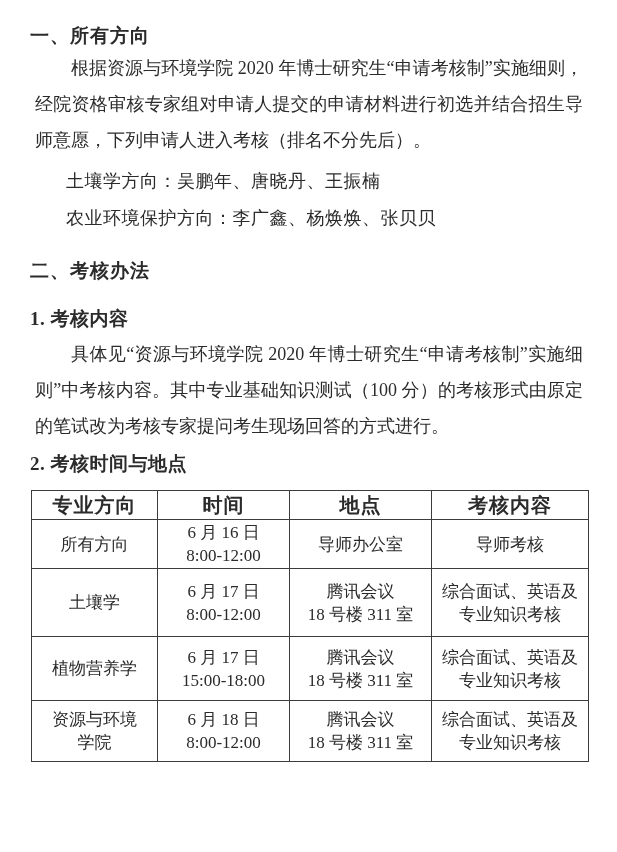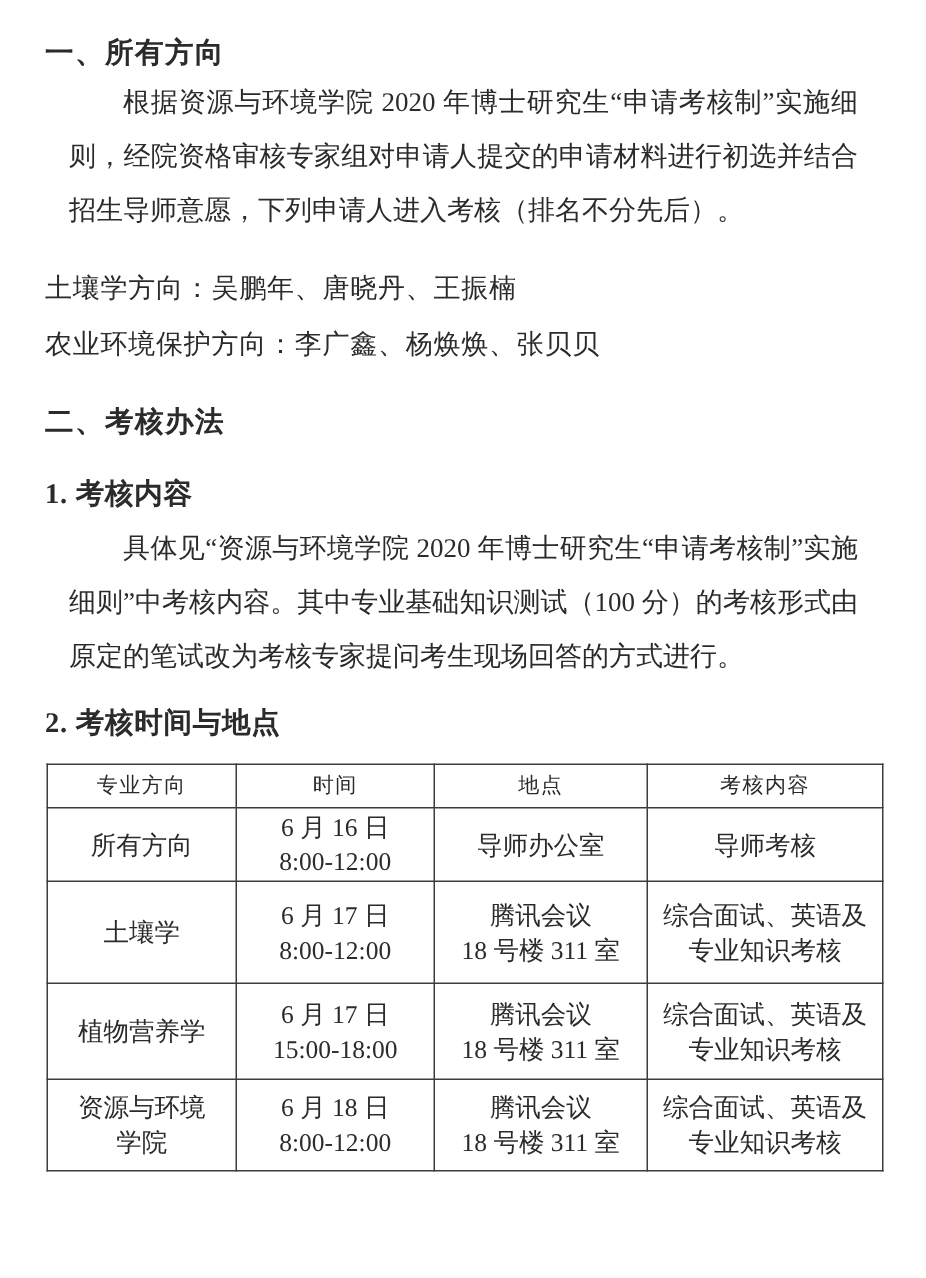--- a/index.html
+++ b/index.html
@@ -22,29 +22,30 @@
     font-weight: bold;
     line-height: 24px;
     letter-spacing: 1px;
   }
   .sec-heading.s2 { margin-top: 22px; }
   .para {
     font-size: 18px;
     line-height: 36px;
     text-align: justify;
     text-indent: 2em;
-    margin: 16px;
+    margin: 5px;
   }
   .para.p1 { margin-top: 2px; }
   .para.p2 { margin-top: 7px; }
   .para.p3 { margin-top: 5px; }
   .direction-list { margin-top: 2px; }
   .direction-line {
     font-size: 18px;
     line-height: 37px;
+    margin-left: 36px;
     letter-spacing: 0.5px;
   }
   .sub-heading {
     font-size: 19px;
     font-weight: bold;
     line-height: 24px;
     margin-top: 24px;
     letter-spacing: 0.5px;
   }
   .sub-heading.sh2 { margin-top: 8px; }
@@ -63,22 +64,22 @@
     border: 1.5px solid #3c3c3c;
     text-align: center;
     vertical-align: middle;
     font-size: 17px;
     line-height: 23px;
     padding: 1px 2px;
     white-space: pre-line;
   }
   table.schedule td:first-child { padding: 1px 14px; }
   table.schedule th {
-    font-weight: normal;
-    font-size: 14px;
+    font-weight: bold;
+    font-size: 20px;
     letter-spacing: 1px;
   }
   tr.hdr { height: 29px; }
   tr.r1 { height: 45px; }
   tr.r2 { height: 68px; }
   tr.r3 { height: 64px; }
   tr.r4 { height: 61px; }
 </style>
 </head>
 <body>

